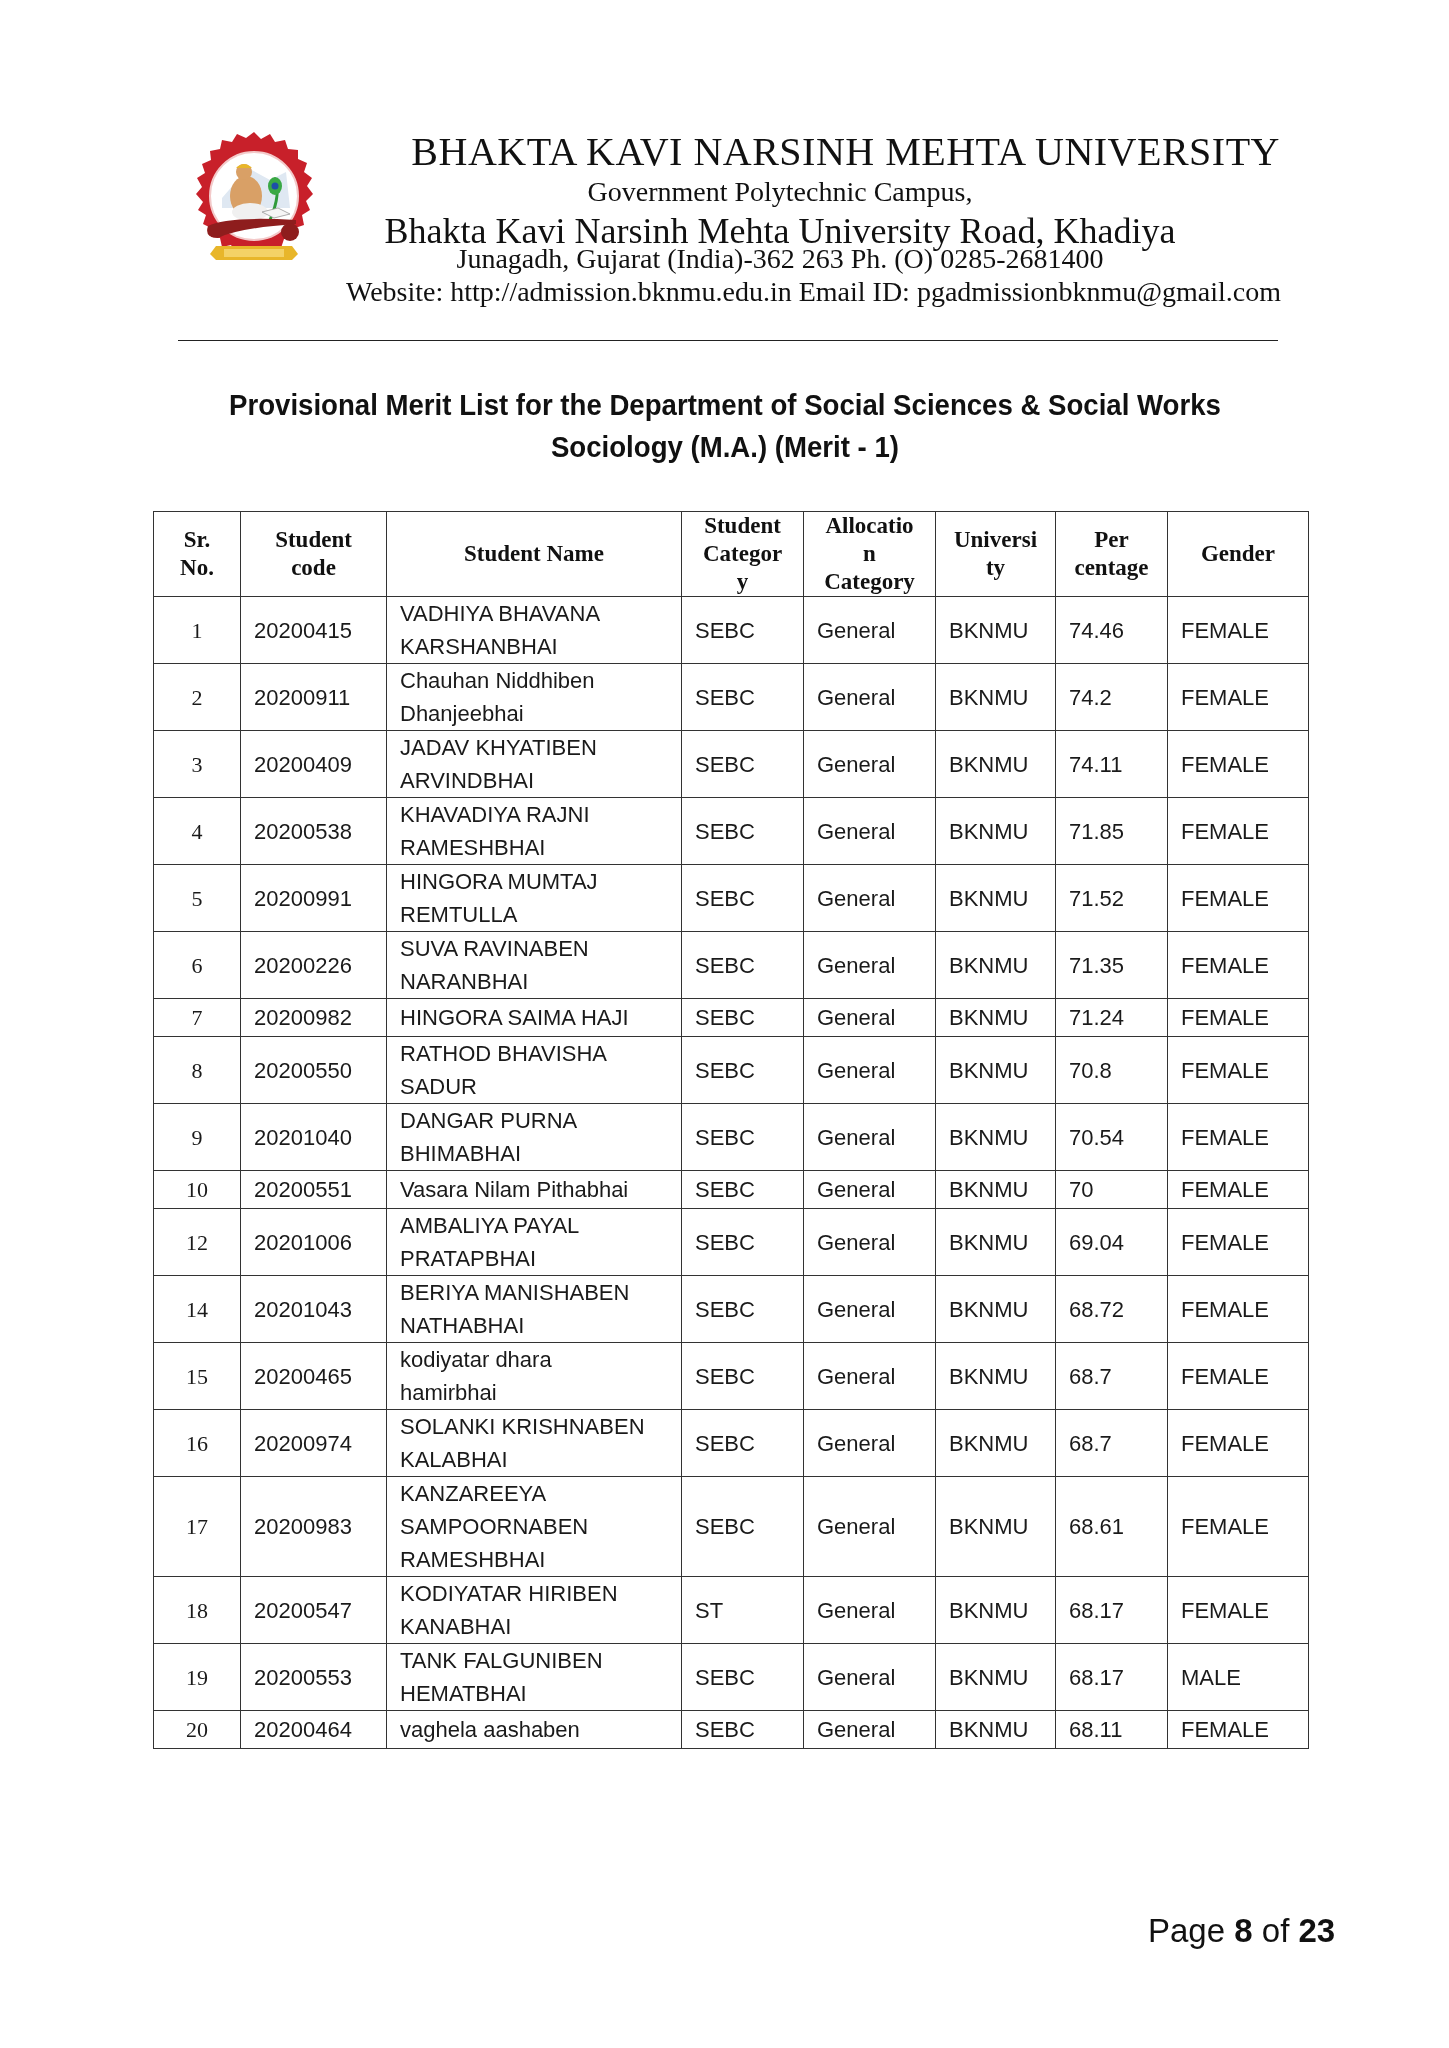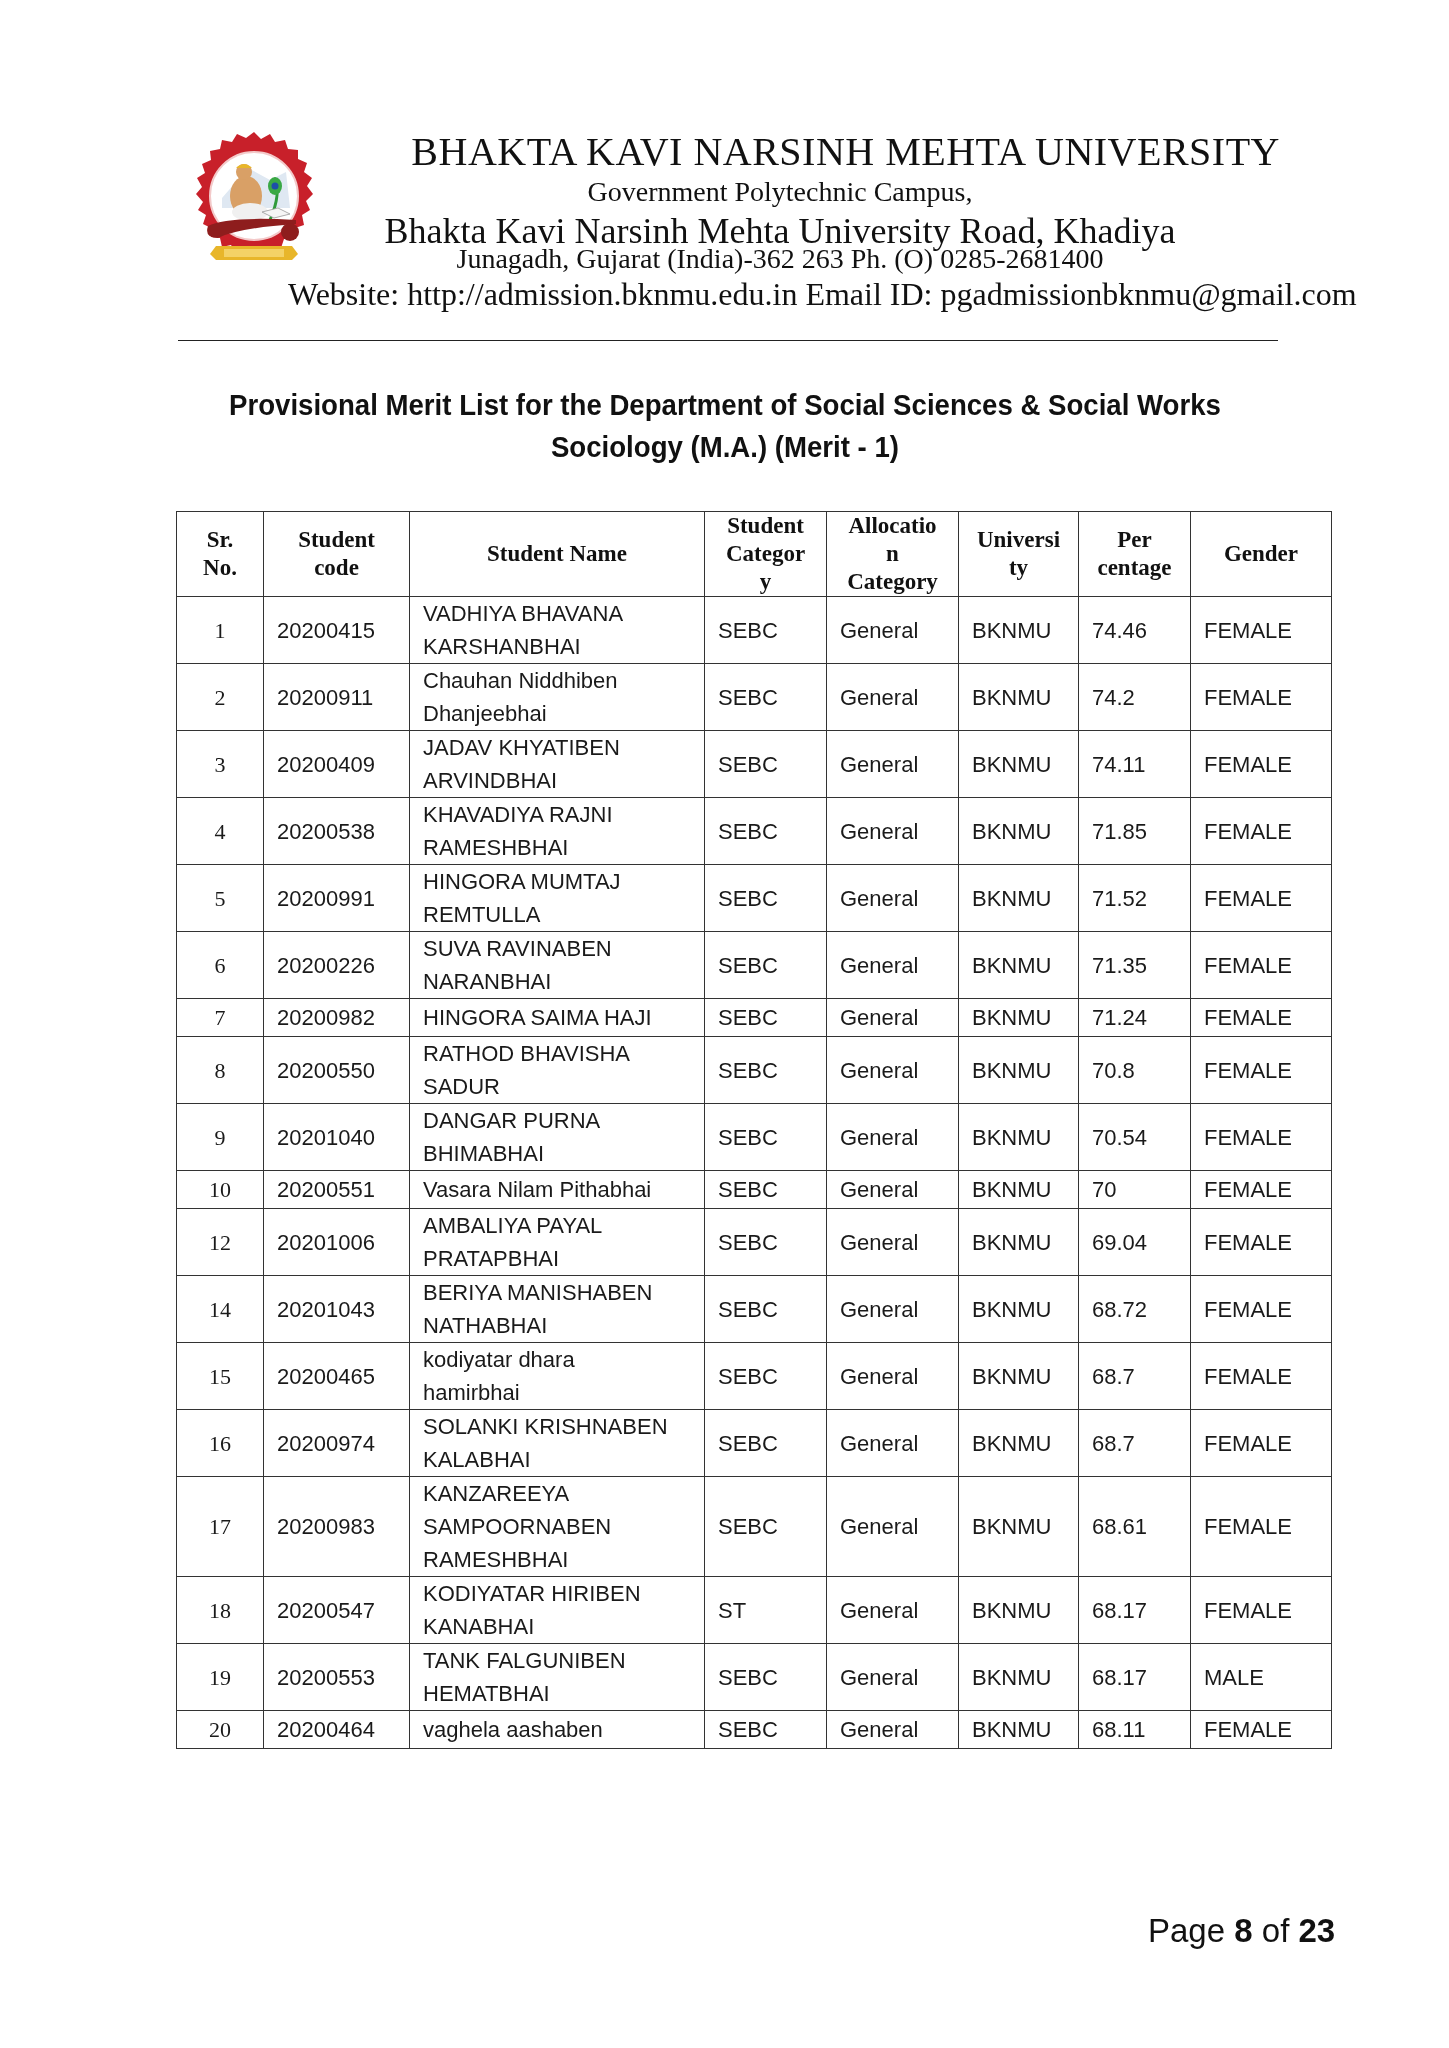--- a/index.html
+++ b/index.html
@@ -8,30 +8,30 @@
   .serif { font-family: "Liberation Serif", "DejaVu Serif", serif; }
   .sans { font-family: "Liberation Sans", "DejaVu Sans", sans-serif; }
 
   
   #logo { left:178px; top:128px; width:152px; height:145px; }
   .hdr-line { left:270px; width:1020px; text-align:center; white-space:nowrap; }
   #uni-name { top:128px; font-size:40px; letter-spacing:0.5px; left:300px; width:980px;text-align:right; }
   #addr1 { top:176px; font-size:28px; }
   #addr2 { top:210px; font-size:36px; }
   #addr3 { top:243px; font-size:28px; }
-  #addr4 { top:276px; font-size:32px; left:288px; width:1010px;text-align:right; }
+  #addr4 { top:276px; font-size:28px; left:271px; width:1010px;text-align:right; }
   #rule { left:178px; top:340px; width:1100px; height:0; border-top:1.5px solid #222; }
 
   
   .title-line { left:150px; width:1150px; text-align:center; font-weight:bold; font-size:30px; transform:scaleX(0.92); transform-origin:center; white-space:nowrap; }
   #title1 { top:388px; }
   #title2 { top:430px; }
 
   
-  #merit-table { left:153px; top:511px; border-collapse:collapse; table-layout:fixed;margin-left:23px; }
+  #merit-table { left:153px; top:511px; border-collapse:collapse; table-layout:fixed; }
   #merit-table th, #merit-table td { border:1.6px solid #333; padding:0; }
   #merit-table th {
     font-family:"Liberation Serif","DejaVu Serif",serif; font-weight:bold; font-size:23px;
     line-height:28px; text-align:center; vertical-align:middle; height:84px; color:#111;
   }
   #merit-table td {
     font-family:"Liberation Sans","DejaVu Sans",sans-serif; font-size:22px; line-height:33px;
     vertical-align:middle; color:#1a1a1a; padding-left:13px;
   }
   #merit-table td.c-sr { font-family:"Liberation Serif","DejaVu Serif",serif; text-align:center; padding-left:0; font-size:22px; }

